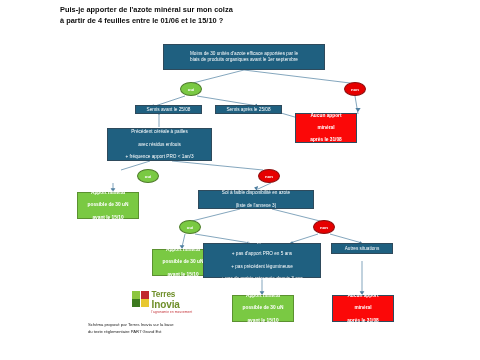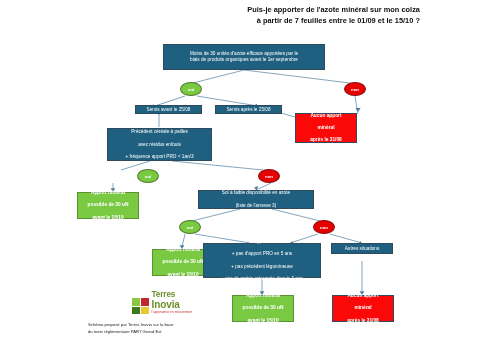--- a/index.html
+++ b/index.html
@@ -25,21 +25,21 @@
     left: 0; top: 0;
     width: 480px;
     height: 360px;
     pointer-events: none;
   }
   .title {
     position: absolute;
     left: 60px;
     top: 4px;
     width: 360px;
-    text-align: right;
+    text-align: left;
     font-size: 7.4px;
     font-weight: bold;
     line-height: 1.5;
     color: #0d0d0d;
     letter-spacing: 0.02px;
   }
   .title div { white-space: nowrap; }
 
   .node {
     position: absolute;
@@ -89,21 +89,21 @@
     background: #e60000;
     border: 0.7px solid #8a0f0f;
   }
 
   
   .logo-wrap {
     position: absolute;
     left: 88px;
     top: 291px;
     display: flex;
-    align-items: flex-end;
+    align-items: flex-start;
     padding-left: 44px;
   }
   .logo-grid {
     width: 17px;
     height: 16px;
     display: grid;
     grid-template-columns: 1fr 1fr;
     grid-template-rows: 1fr 1fr;
     gap: 0.8px;
   }
@@ -197,21 +197,21 @@
       <polygon points="250,244.6 246.3,242.8 248.2,241.2"></polygon>
       <polygon points="290,244.6 293.7,242.8 291.8,241.2"></polygon>
       <polygon points="362,244.6 358.6,243 360.8,241.2"></polygon>
       <polygon points="155,107.6 151.4,106 153.4,104.2"></polygon>
       <polygon points="258,107.6 254.5,105.2 256.7,103.8"></polygon>
     </g>
   </svg>
 
   <div class="title">
     <div>Puis-je apporter de l'azote minéral sur mon colza</div>
-    <div>à partir de 7 feuilles entre le 01/09 et le 15/10 ?</div>
+    <div>à partir de 4 feuilles entre le 01/06 et le 15/10 ?</div>
   </div>
 
   <div class="node teal" style="left:163px; top:44px; width:162px; height:26px;">
     <span>
       <span>Moins de 30 unités d'azote efficace  apportées par le</span>
       <span>biais de produits organiques avant le 1er septembre</span>
     </span>
   </div>
 
   <div class="oval oval-oui" style="left:180px; top:82px; width:22px; height:14px;">

